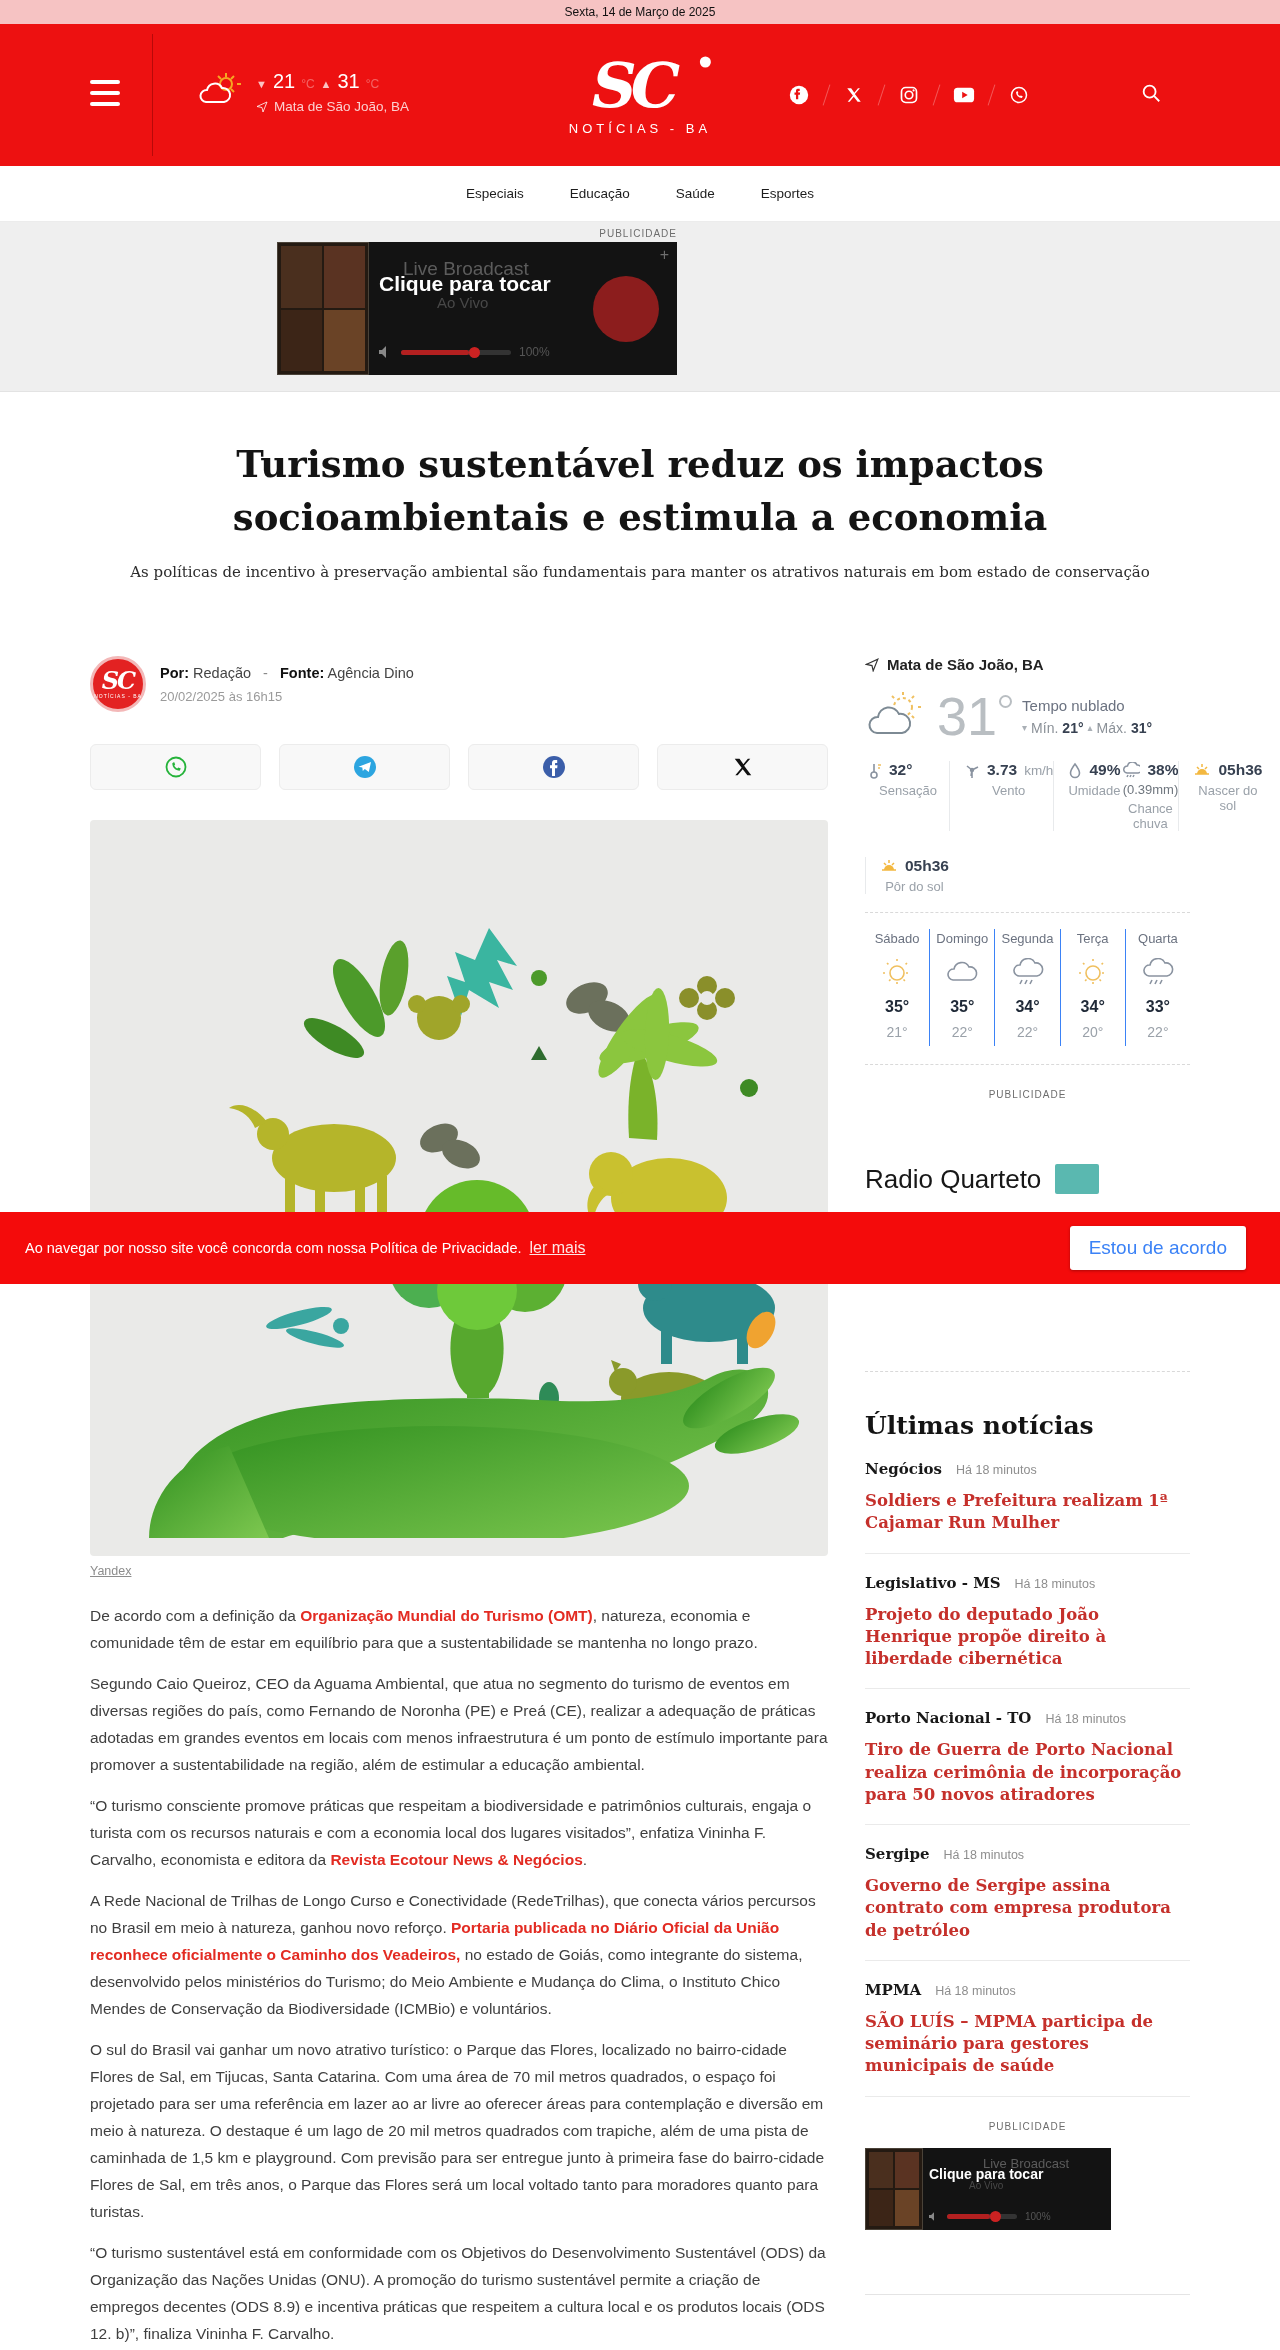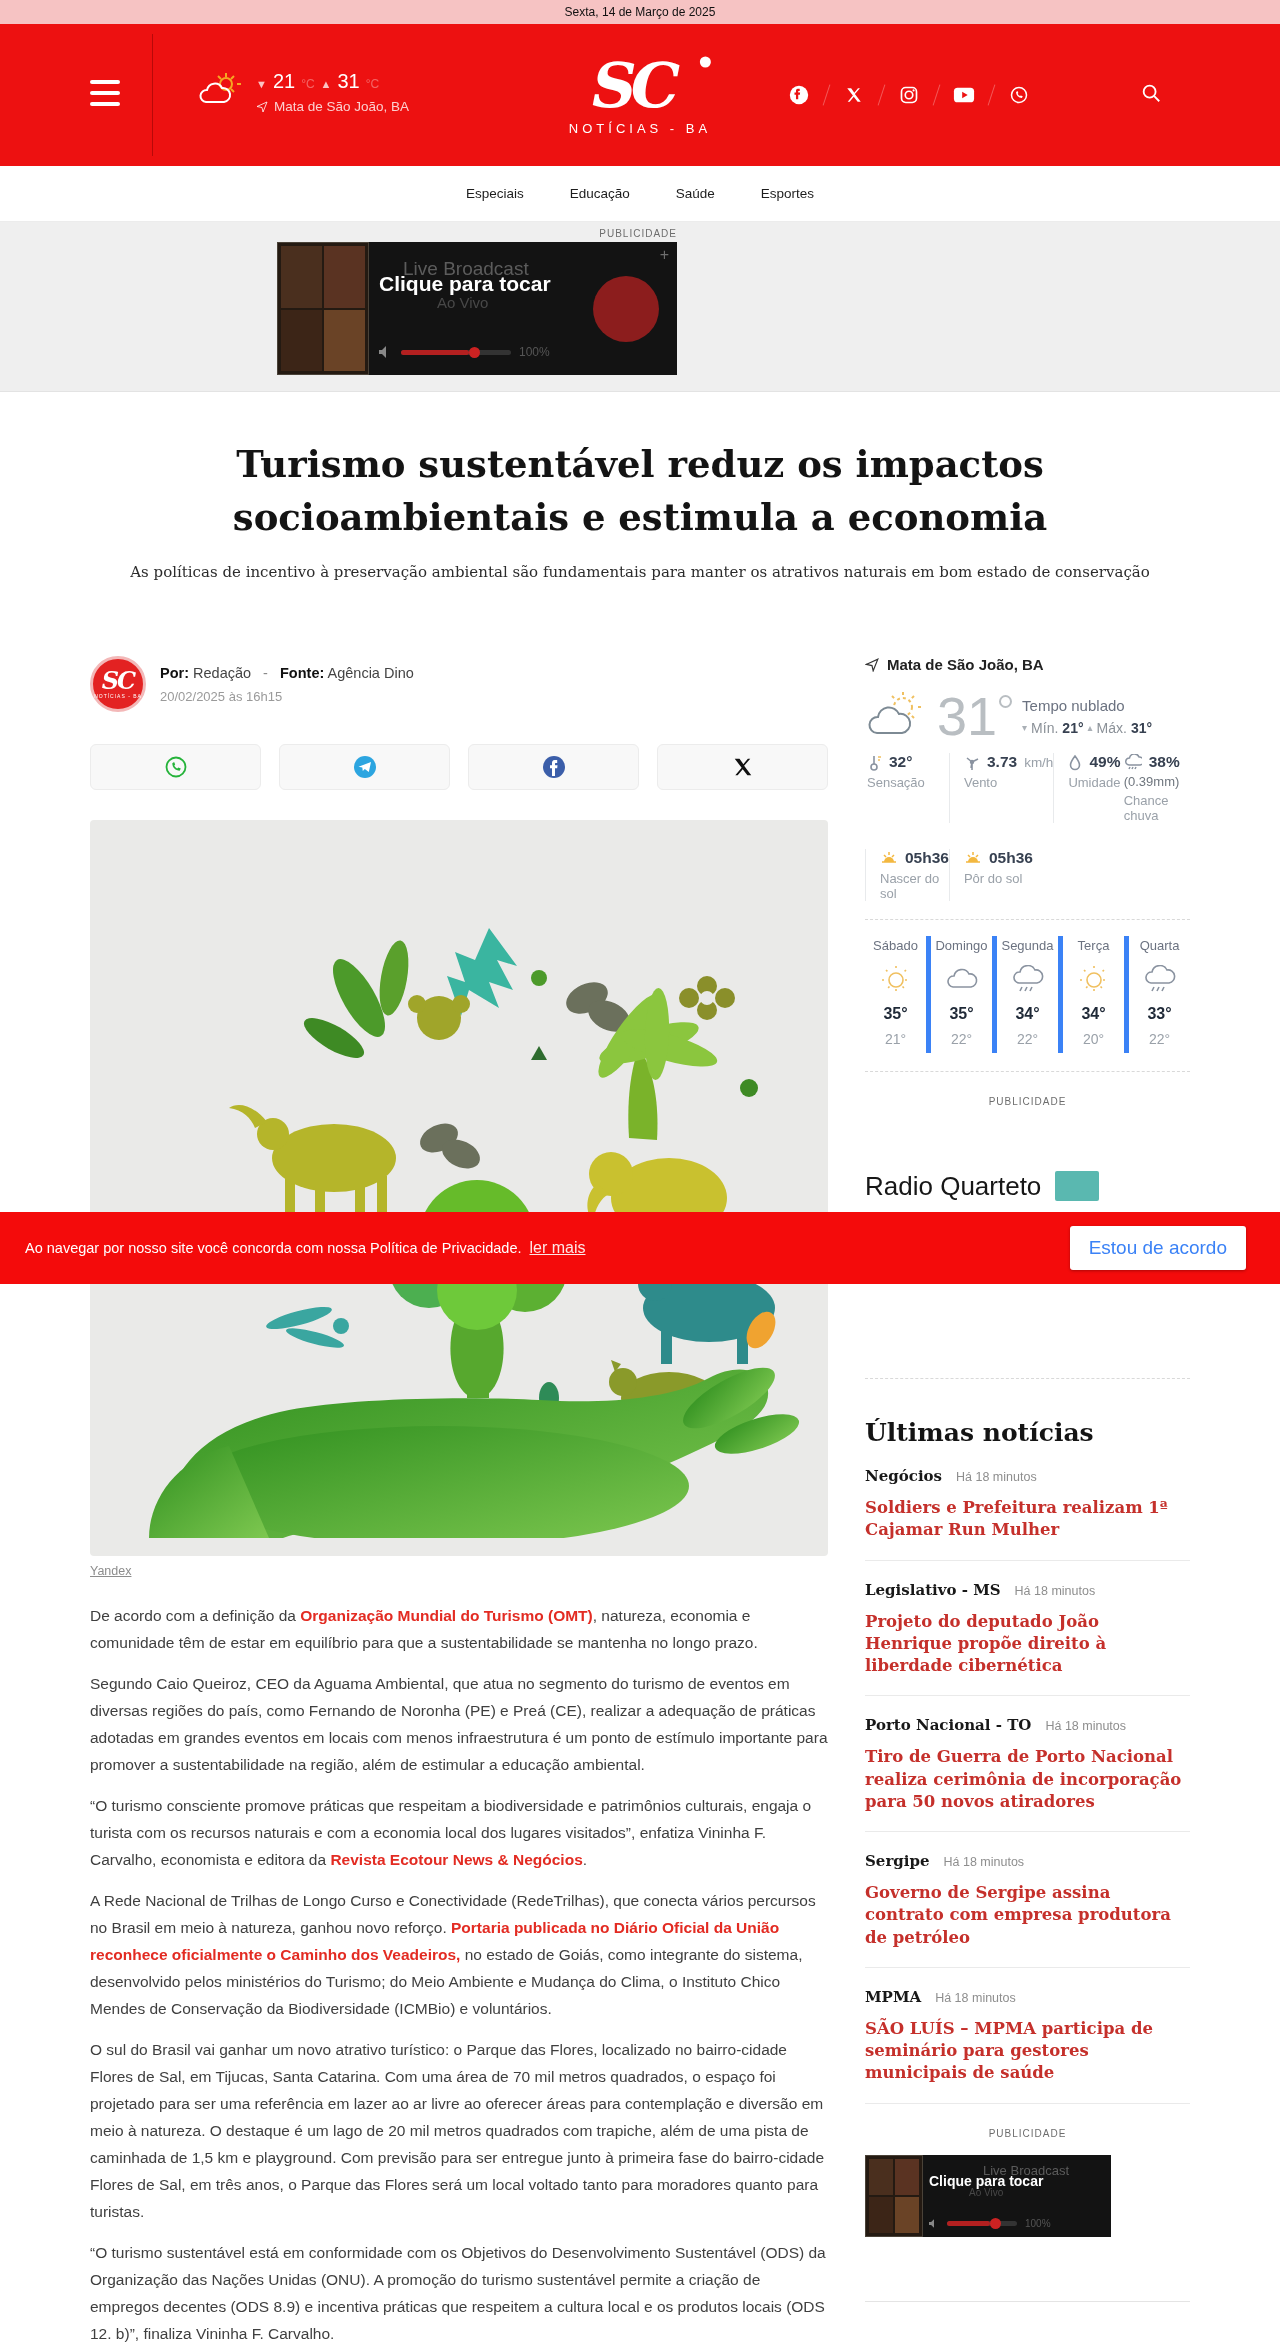--- a/index.html
+++ b/index.html
@@ -102,30 +102,30 @@
   .redlink { color:#e32b22; font-weight:bold; cursor:pointer; }
   
   .sb-loc { margin-top:24px; font-size:15px; font-weight:bold; color:#222; display:flex; gap:8px; align-items:center; }
   .sb-now { margin-top:16px; display:flex; align-items:center; gap:10px; }
   .sb-temp { font-size:54px; font-weight:300; color:#b9bec2; line-height:1; display:flex; }
   .sb-deg { width:13px; height:13px; border:2px solid #b9bec2; border-radius:50%; margin-top:6px; margin-left:2px; }
   .sb-cond { font-size:15px; color:#6b7280; }
   .sb-minmax { font-size:14px; color:#8b9198; margin-top:6px; display:flex; align-items:center; gap:4px; }
   .sb-minmax b { color:#374151; }
   .sb-minmax .car { font-size:10px; color:#aab0b6; }
-  .sb-stats { margin-top:10px; display:grid; grid-template-columns:1fr 1fr 1fr 1fr; row-gap:26px; }
+  .sb-stats { margin-top:18px; display:grid; grid-template-columns:1fr 1fr 1fr 1fr 1fr; row-gap:26px;text-align:center; }
   .stat { border-left:1px solid #e8eaec; padding-left:14px; }
   .stat:first-child, .stat:nth-child(4) { border-left:none; padding-left:2px; }
   .stat-v { font-size:15.5px; font-weight:bold; color:#374151; display:flex; align-items:center; gap:7px; }
   .stat-v .unit { font-weight:400; color:#9aa1a9; font-size:13.5px; }
   .stat-sub { font-size:13px; color:#6f767e; margin-top:3px; }
   .stat-l { font-size:13px; color:#9aa1a9; margin-top:4px; }
   .dashed { border:none; border-top:1px dashed #d9d9d9; margin:18px 0 0; }
   .sb-forecast { margin-top:16px; display:flex; }
-  .fc-day { flex:1; text-align:center; border-left:5px solid #3b82f6; padding:2px 0 6px; }
+  .fc-day { flex:1; text-align:center; border-left:1px solid #3b82f6; padding:2px 0 6px; }
   .fc-day:first-child { border-left:none; }
   .fc-name { font-size:13px; color:#6b7280; }
   .fc-ic { margin:10px auto 8px; height:34px; display:flex; align-items:center; justify-content:center; }
   .fc-max { font-size:16px; font-weight:bold; color:#1f2937; }
   .fc-min { font-size:14px; color:#9aa1a9; margin-top:8px; }
   .sb-publabel { text-align:center; font-size:10px; letter-spacing:1px; color:#6d6d6d; margin-top:24px; }
   .sb-adgap { height:64px; }
   .sb-radio { display:flex; gap:14px; align-items:flex-start; }
   .sb-radio-t { font-size:26px; color:#171717; }
   .sb-radio-box { width:44px; height:30px; background:#5ab8b0; border-radius:2px; }

